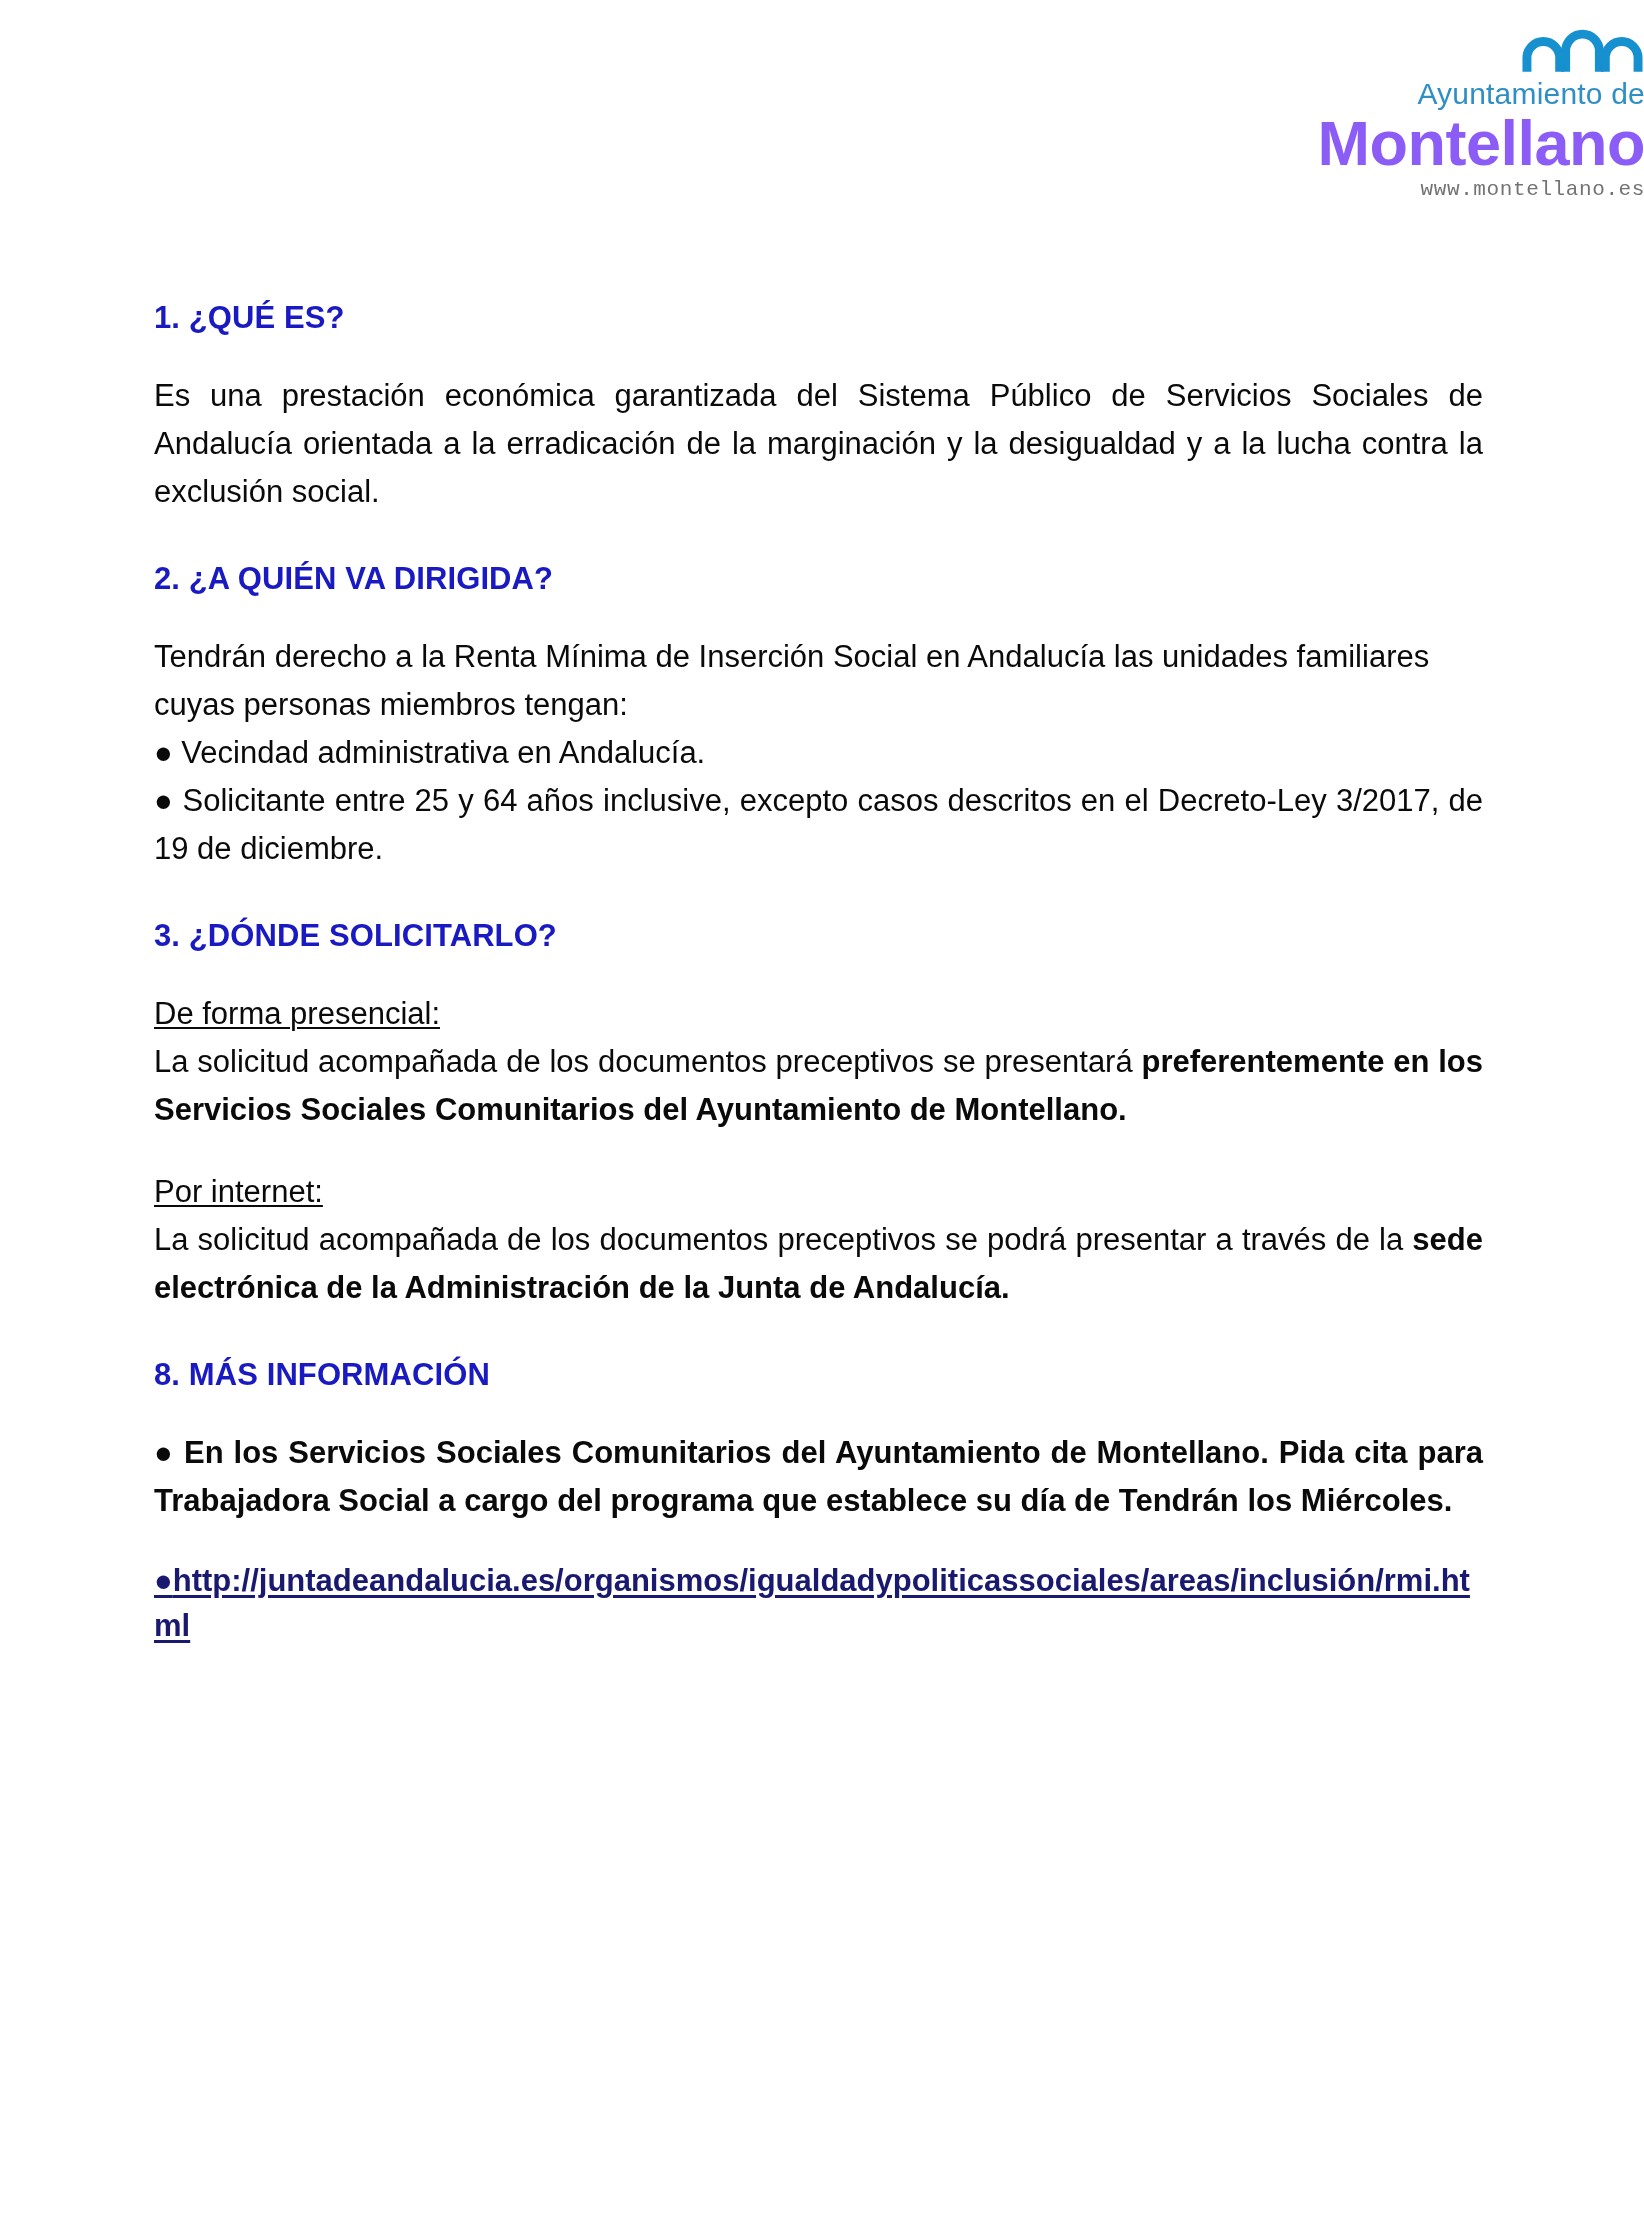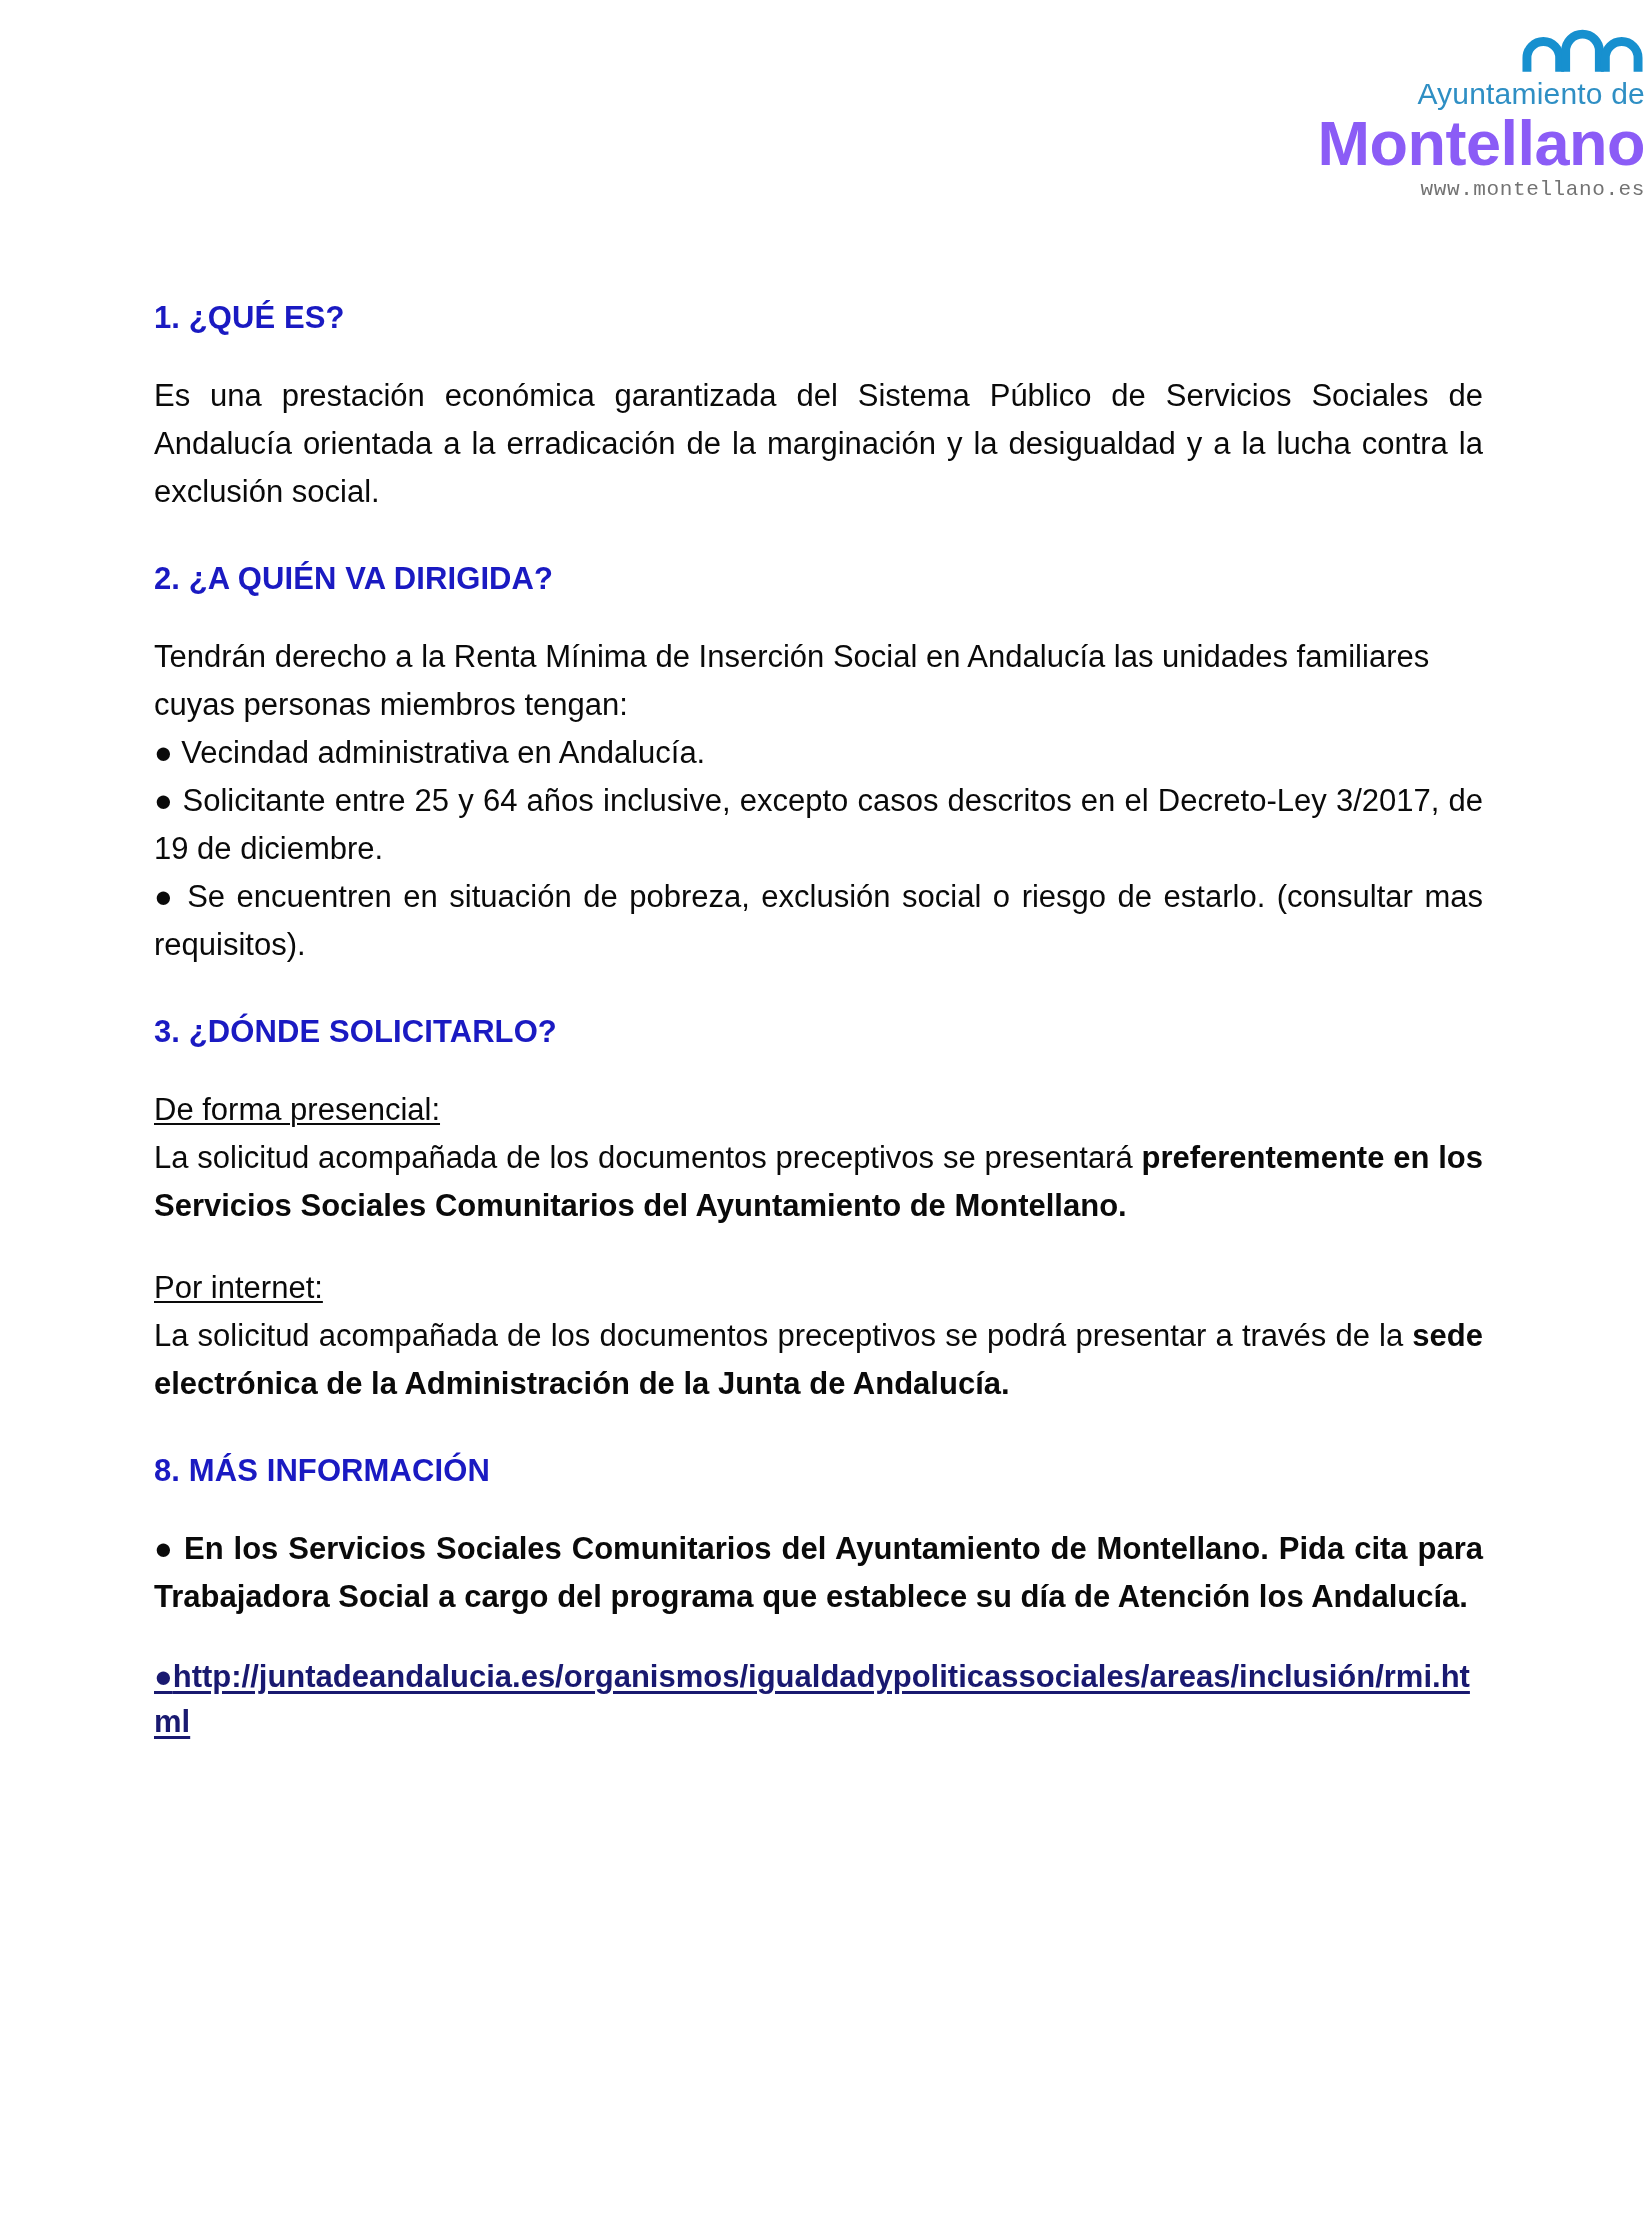--- a/index.html
+++ b/index.html
@@ -170,40 +170,39 @@
     <div class="gap-md"></div>
     <p class="body-text">Es una prestación económica garantizada del Sistema Público de Servicios Sociales de Andalucía orientada a la erradicación de la marginación y la desigualdad y a la lucha contra la exclusión social.</p>
 
     <div class="gap-lg"></div>
 
     <div class="sec-heading">2. ¿A QUIÉN VA DIRIGIDA?</div>
     <div class="gap-md"></div>
     <p class="body-text left">Tendrán derecho a la Renta Mínima de Inserción Social en Andalucía las unidades familiares cuyas personas miembros tengan:</p>
     <p class="bullet-line">● Vecindad administrativa en Andalucía.</p>
     <p class="bullet-line">● Solicitante entre 25 y 64 años inclusive, excepto casos descritos en el Decreto-Ley 3/2017, de 19 de diciembre.</p>
-    <p class="bullet-line">● Se encuentren en situación de pobreza, exclusión social o riesgo de estarlo. (consultar mas requisitos).</p>
 
     <div class="gap-lg"></div>
 
     <div class="sec-heading">3. ¿DÓNDE SOLICITARLO?</div>
     <div class="gap-md"></div>
 
     <p class="body-text left"><span class="ul-label">De forma presencial:</span></p>
     <p class="body-text"><span>La solicitud acompañada de los documentos preceptivos se presentará </span><b>preferentemente en los Servicios Sociales Comunitarios del Ayuntamiento de Montellano.</b></p>
 
     <div class="gap-md"></div>
 
     <p class="body-text left"><span class="ul-label">Por internet:</span></p>
     <p class="body-text"><span>La solicitud acompañada de los documentos preceptivos se podrá presentar a través de la </span><b>sede electrónica de la Administración de la Junta de Andalucía.</b></p>
 
     <div class="gap-lg"></div>
 
     <div class="sec-heading">8. MÁS INFORMACIÓN</div>
     <div class="gap-md"></div>
-    <p class="bullet-line bold">● En los Servicios Sociales Comunitarios del Ayuntamiento de Montellano. Pida cita para Trabajadora Social a cargo del programa que establece su día de Atención los Andalucía.</p>
+    <p class="bullet-line bold">● En los Servicios Sociales Comunitarios del Ayuntamiento de Montellano. Pida cita para Trabajadora Social a cargo del programa que establece su día de Tendrán los Miércoles.</p>
 
     <div class="gap-md"></div>
 
     <p class="doc-link"><span>●</span><span>http://juntadeandalucia.es/organismos/igualdadypoliticassociales/areas/inclusión/rmi.html</span></p>
 
   </div>
 </div>
 
 
 </body></html>

